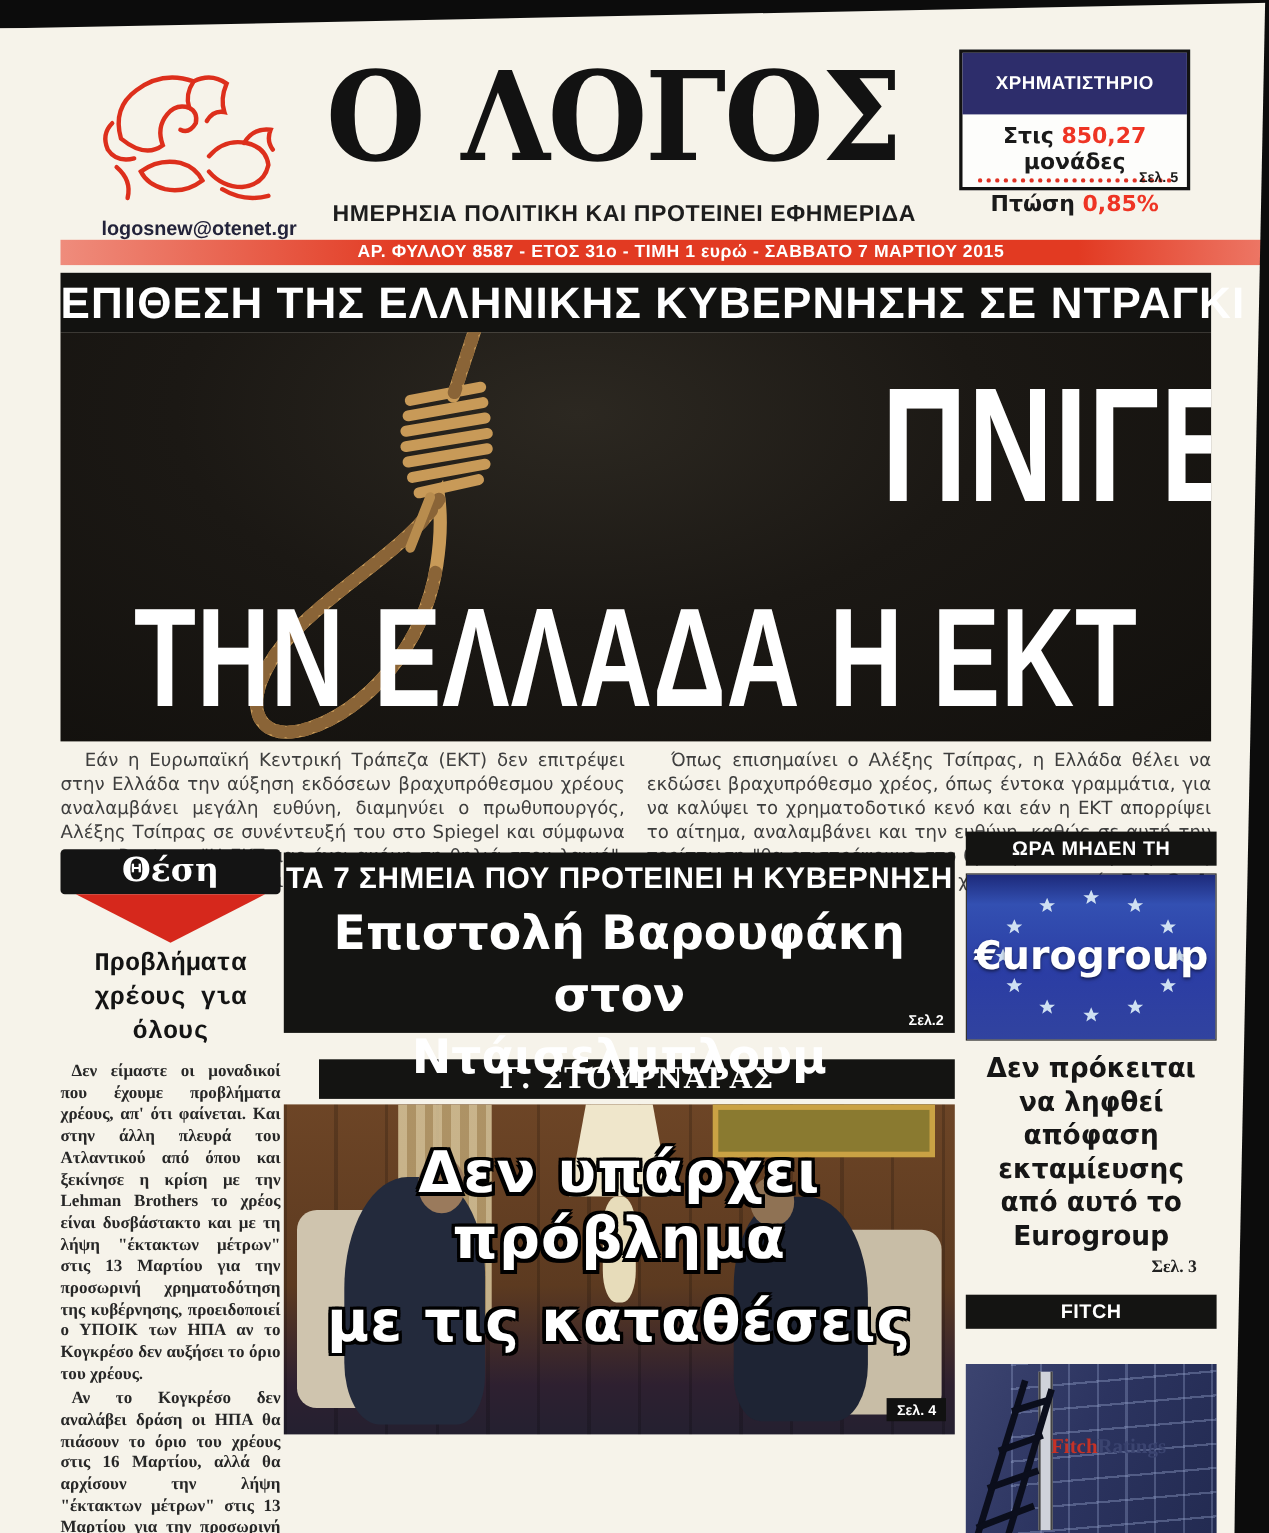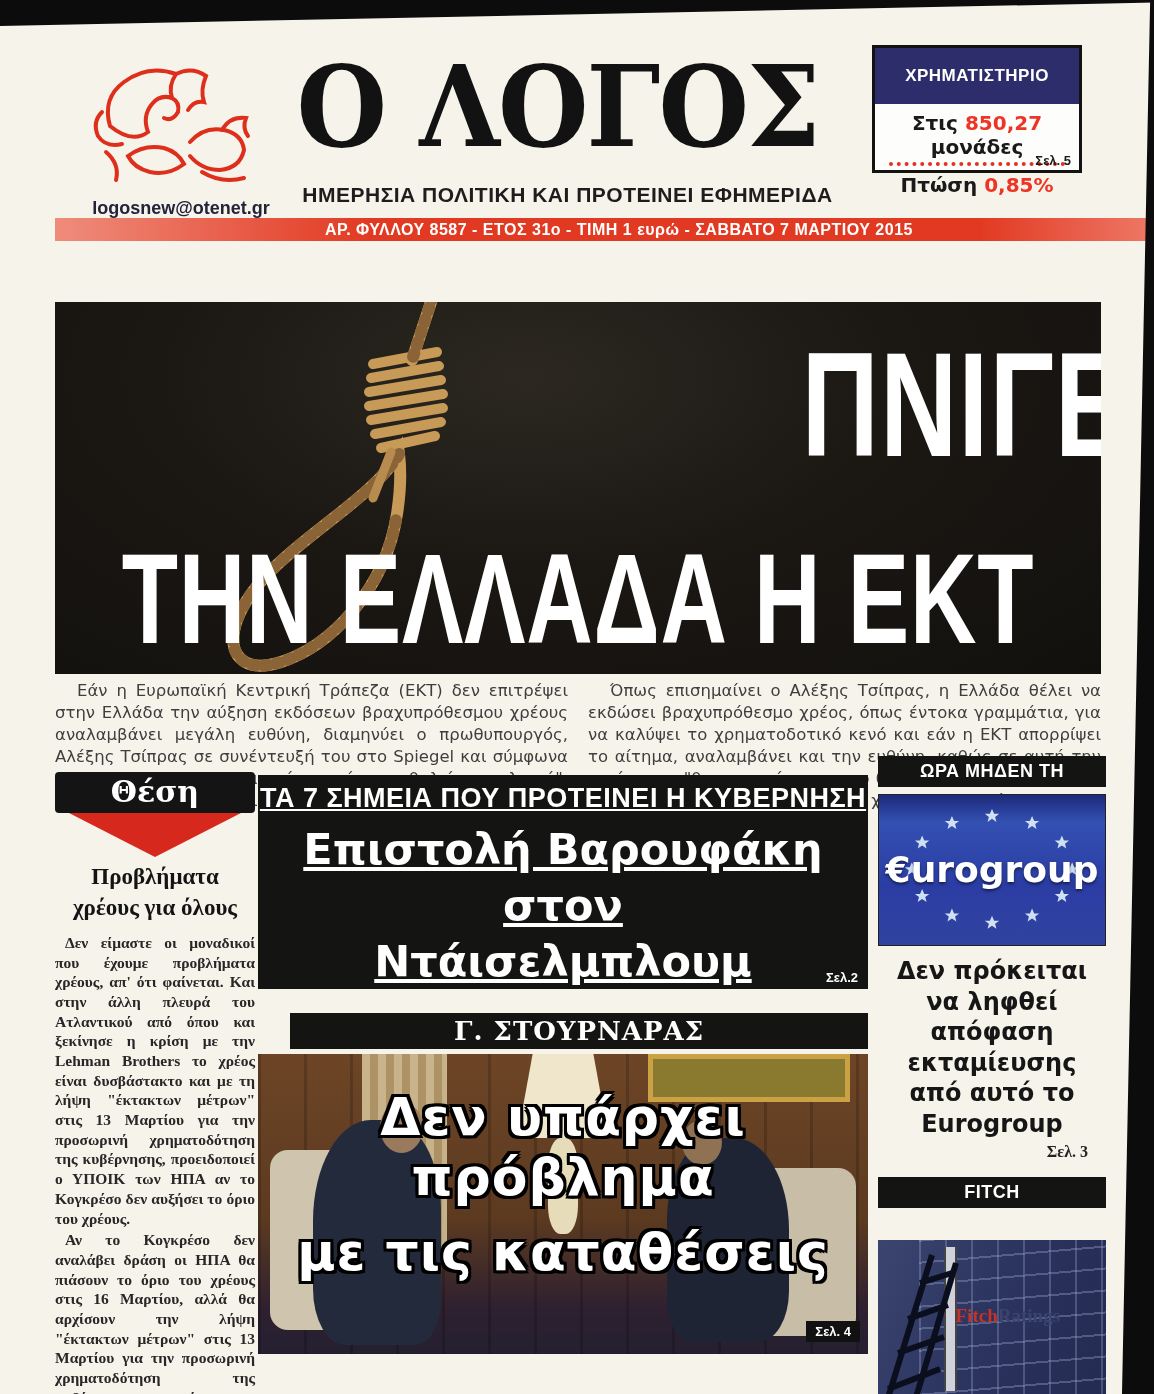--- a/index.html
+++ b/index.html
@@ -46,28 +46,28 @@
   .introrow{position:absolute;left:55px;top:680px;width:1046px;display:flex;gap:20px;}
   .introrow p{margin:0;flex:1;font-family:"DejaVu Sans",sans-serif;font-size:16.5px;
               line-height:1.33;color:#3e3e3e;text-align:justify;text-indent:22px;}
   .introrow .pref{font-weight:bold;color:#1a1a1a;margin-left:8px;}
   
   .opinion{position:absolute;left:55px;top:772px;width:200px;}
   .opinion .hd{background:#141414;color:#fff;text-align:center;font-family:"DejaVu Serif",serif;
                font-weight:bold;font-size:30px;padding:2px 0 4px;border-radius:4px;}
   .opinion .tri{width:0;height:0;margin:0 14px;border-left:86px solid transparent;
                 border-right:86px solid transparent;border-top:44px solid #d6281c;}
-  .opinion .ttl{font-family:Liberation Serif, serif;font-weight:bold;font-size:23px;color:#141414;
+  .opinion .ttl{font-family:Liberation Mono, monospace;font-weight:bold;font-size:23px;color:#141414;
                 text-align:center;margin-top:4px;line-height:1.35;}
   .opinion .bod{margin-top:10px;font-family:"Liberation Serif",serif;font-weight:bold;
                 font-size:15.5px;color:#272727;text-align:justify;line-height:1.27;}
   .opinion .bod p{margin:0 0 2px;text-indent:10px;}
   
   .mid{position:absolute;left:258px;top:775px;width:610px;}
-  .blackbox{position:relative;background:#141412;height:214px;color:#fff;text-decoration:underline;}
+  .blackbox{position:relative;background:#141412;height:164px;color:#fff;}
   .blackbox .kick{text-align:center;font-weight:bold;font-size:27px;padding-top:8px;letter-spacing:.5px;}
   .blackbox .h{text-align:center;font-weight:bold;font-size:43px;line-height:1.3;margin-top:8px;
                font-family:"DejaVu Sans",sans-serif;}
   .blackbox .pref{position:absolute;right:10px;bottom:4px;font-size:13px;font-weight:bold;}
   .stbar{margin-top:24px;background:#141412;color:#fff;text-align:center;font-weight:bold;
          font-size:26px;height:36px;line-height:36px;font-family:"DejaVu Serif",serif;letter-spacing:1px;margin-left:32px;}
   .photo{position:relative;margin-top:5px;height:300px;overflow:hidden;
          background:linear-gradient(180deg,#6d4526 0%,#5c3a20 55%,#2e2030 85%,#242030 100%);}
   .ph-curtain{position:absolute;left:17%;top:0;width:14%;height:70%;
               background:repeating-linear-gradient(90deg,#d9c79c 0 8px,#b9a070 8px 16px);opacity:.85;}
@@ -144,20 +144,21 @@
   <div class="stockbox">
     <div class="hd">ΧΡΗΜΑΤΙΣΤΗΡΙΟ</div>
     <div class="ln"><span>Στις </span><span class="red">850,27</span><span> μονάδες</span></div>
     <div class="dots"></div>
     <div class="ln"><span>Πτώση </span><span class="red">0,85%</span></div>
     <div class="pref">Σελ. 5</div>
   </div>
 
   <div class="issuebar">ΑΡ. ΦΥΛΛΟΥ 8587 - ΕΤΟΣ 31ο - ΤΙΜΗ 1 ευρώ - ΣΑΒΒΑΤΟ 7 ΜΑΡΤΙΟΥ 2015</div>
 
+  <div class="kicker-banner">ΕΠΙΘΕΣΗ ΤΗΣ ΕΛΛΗΝΙΚΗΣ ΚΥΒΕΡΝΗΣΗΣ ΣΕ ΝΤΡΑΓΚΙ</div>
 
   <div class="mainimg">
     <svg class="noose" viewBox="0 0 500 372">
       <g fill="none" stroke-linecap="round">
         <path d="M318 -6 L297 58" stroke="#c89a58" stroke-width="12"></path>
         <g stroke="#c89a58" stroke-width="10">
           <path d="M258 62 L322 50"></path>
             <path d="M256 76 L324 64"></path>
             <path d="M254 90 L326 78"></path>
           <path d="M254 104 L328 92"></path>

